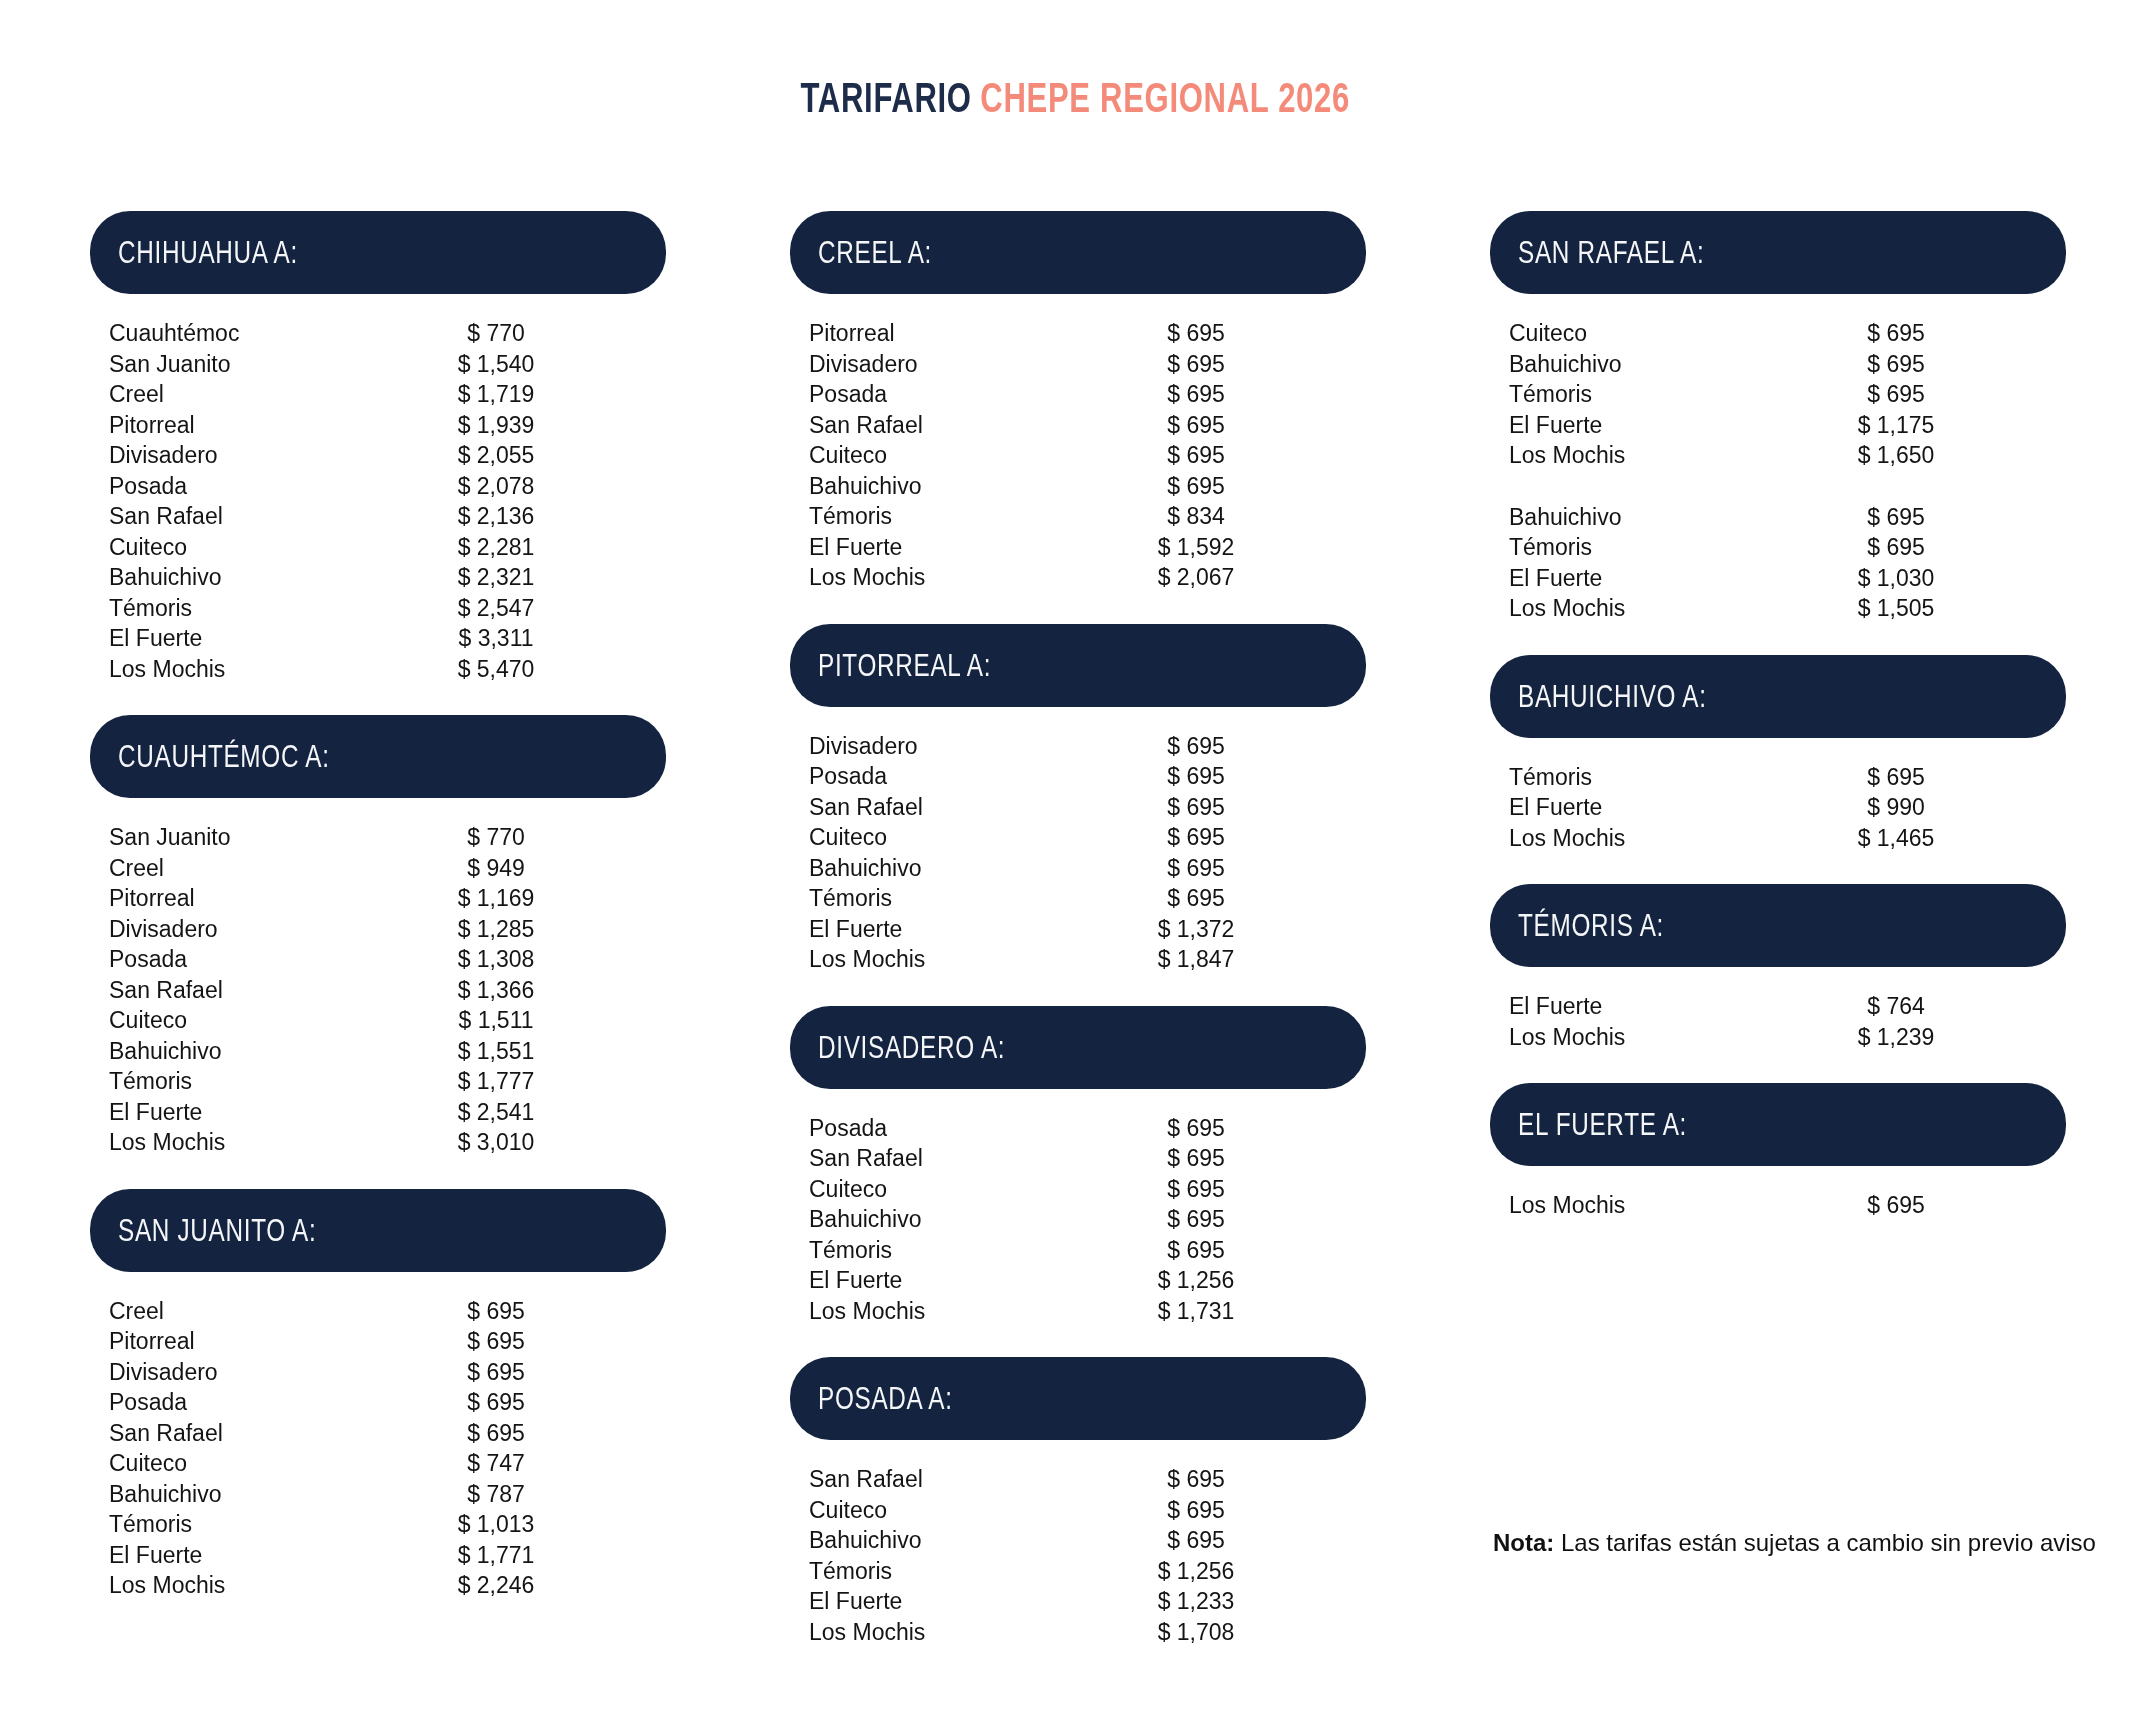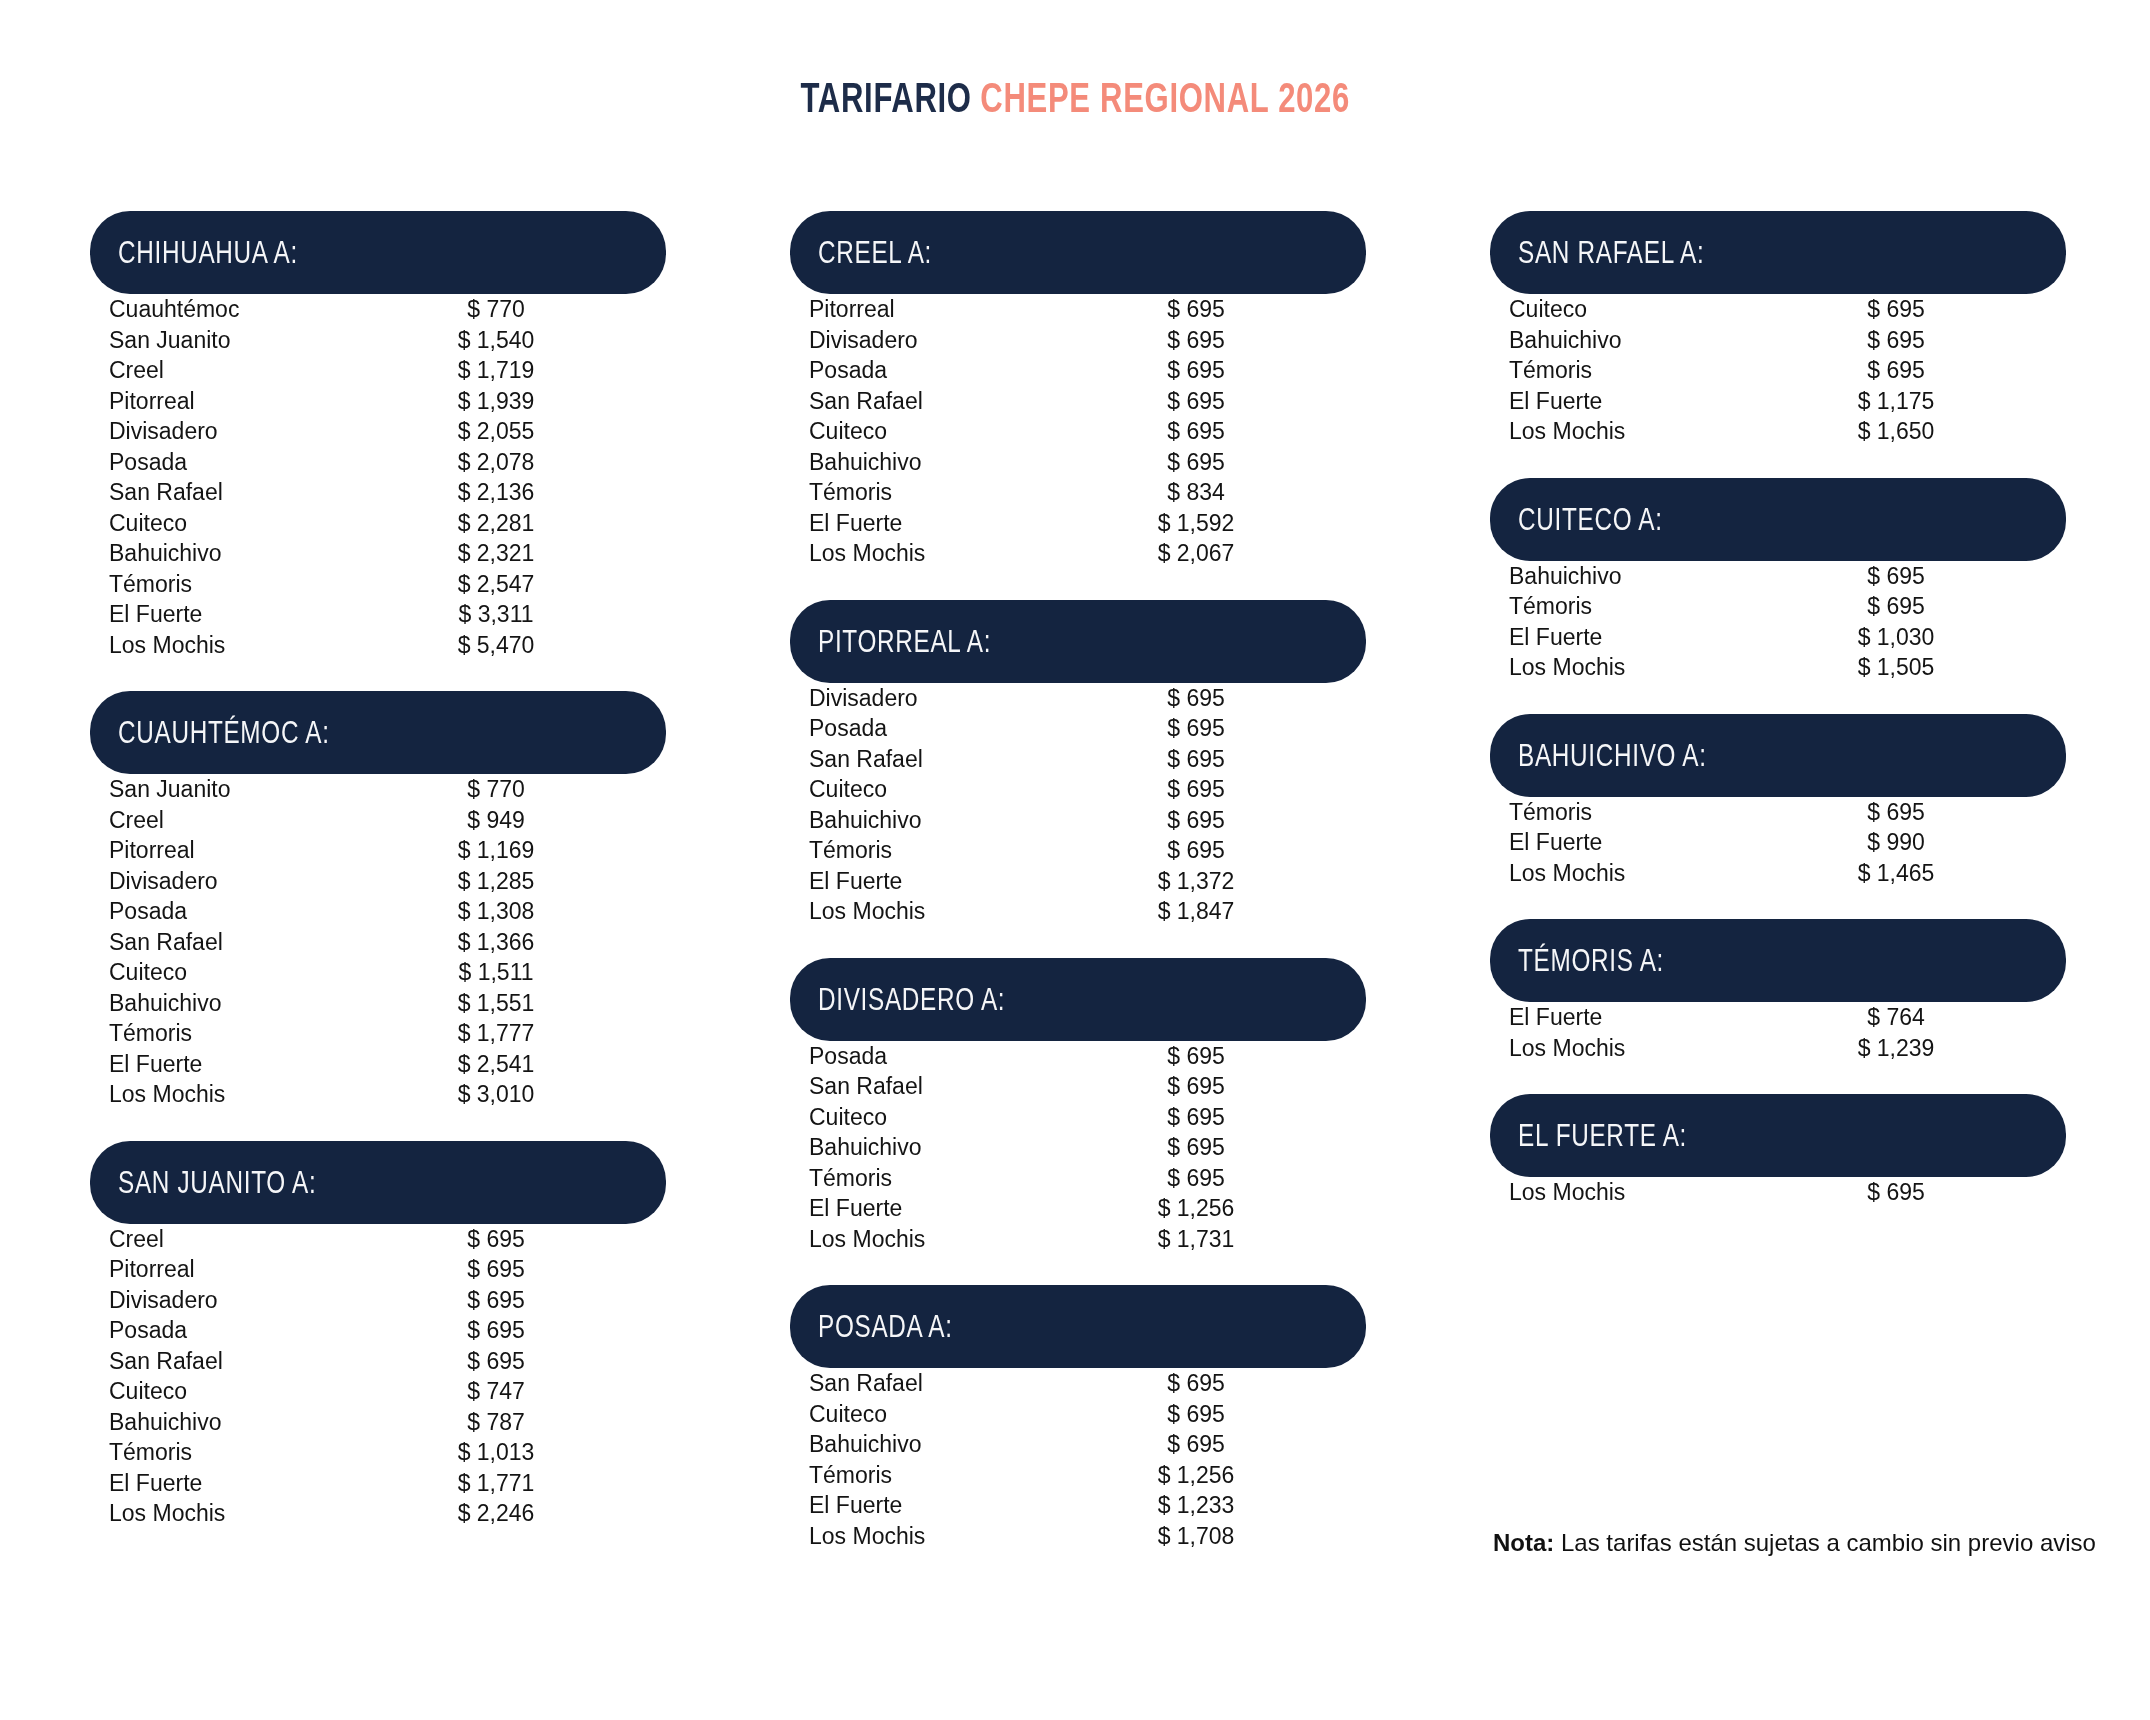--- a/index.html
+++ b/index.html
@@ -20,20 +20,21 @@
   .columns{
     position:absolute;top:211px;left:90px;
     display:flex;gap:124px;align-items:flex-start;
   }
   .col{width:576px;flex:0 0 576px;}
   .section{width:576px;}
   .pill{
     box-sizing:border-box;height:83px;width:576px;
     background:var(--navy,#142440);border-radius:40px;
     display:flex;align-items:center;padding-left:27.5px;
+    margin-bottom:24px;
   }
   .pill-label{
     color:#F5F6F8;font-size:32px;font-weight:400;letter-spacing:0.9px;
     white-space:nowrap;display:inline-block;
     transform:scaleX(0.76);transform-origin:left center;
   }
   .rows{margin-bottom:31px;}
   .row{position:relative;height:30.5px;width:576px;}
   .station{
     position:absolute;left:19px;top:50%;transform:translateY(-50%);
@@ -384,23 +385,20 @@
             <span class="station">El Fuerte</span>
             <span class="price">$ 1,175</span>
           </div>
           <div class="row">
             <span class="station">Los Mochis</span>
             <span class="price">$ 1,650</span>
           </div>
         </div>
       </div>
       <div class="section">
-        <div class="pill">
-          <span class="pill-label">CUITECO A:</span>
-        </div>
         <div class="rows">
           <div class="row">
             <span class="station">Bahuichivo</span>
             <span class="price">$ 695</span>
           </div>
           <div class="row">
             <span class="station">Témoris</span>
             <span class="price">$ 695</span>
           </div>
           <div class="row">

